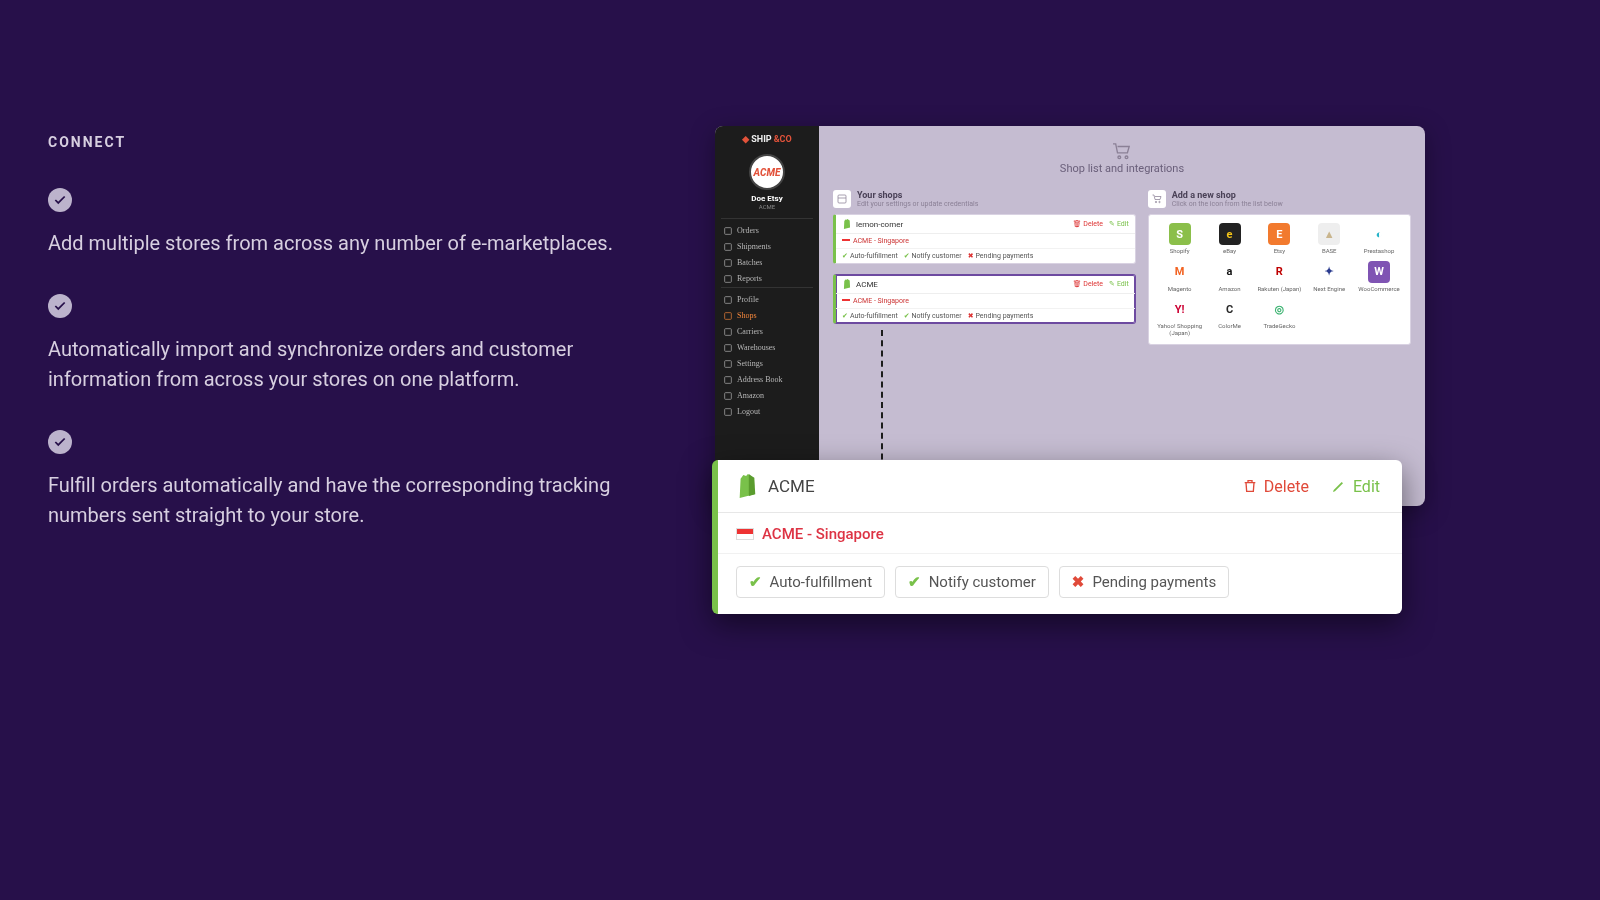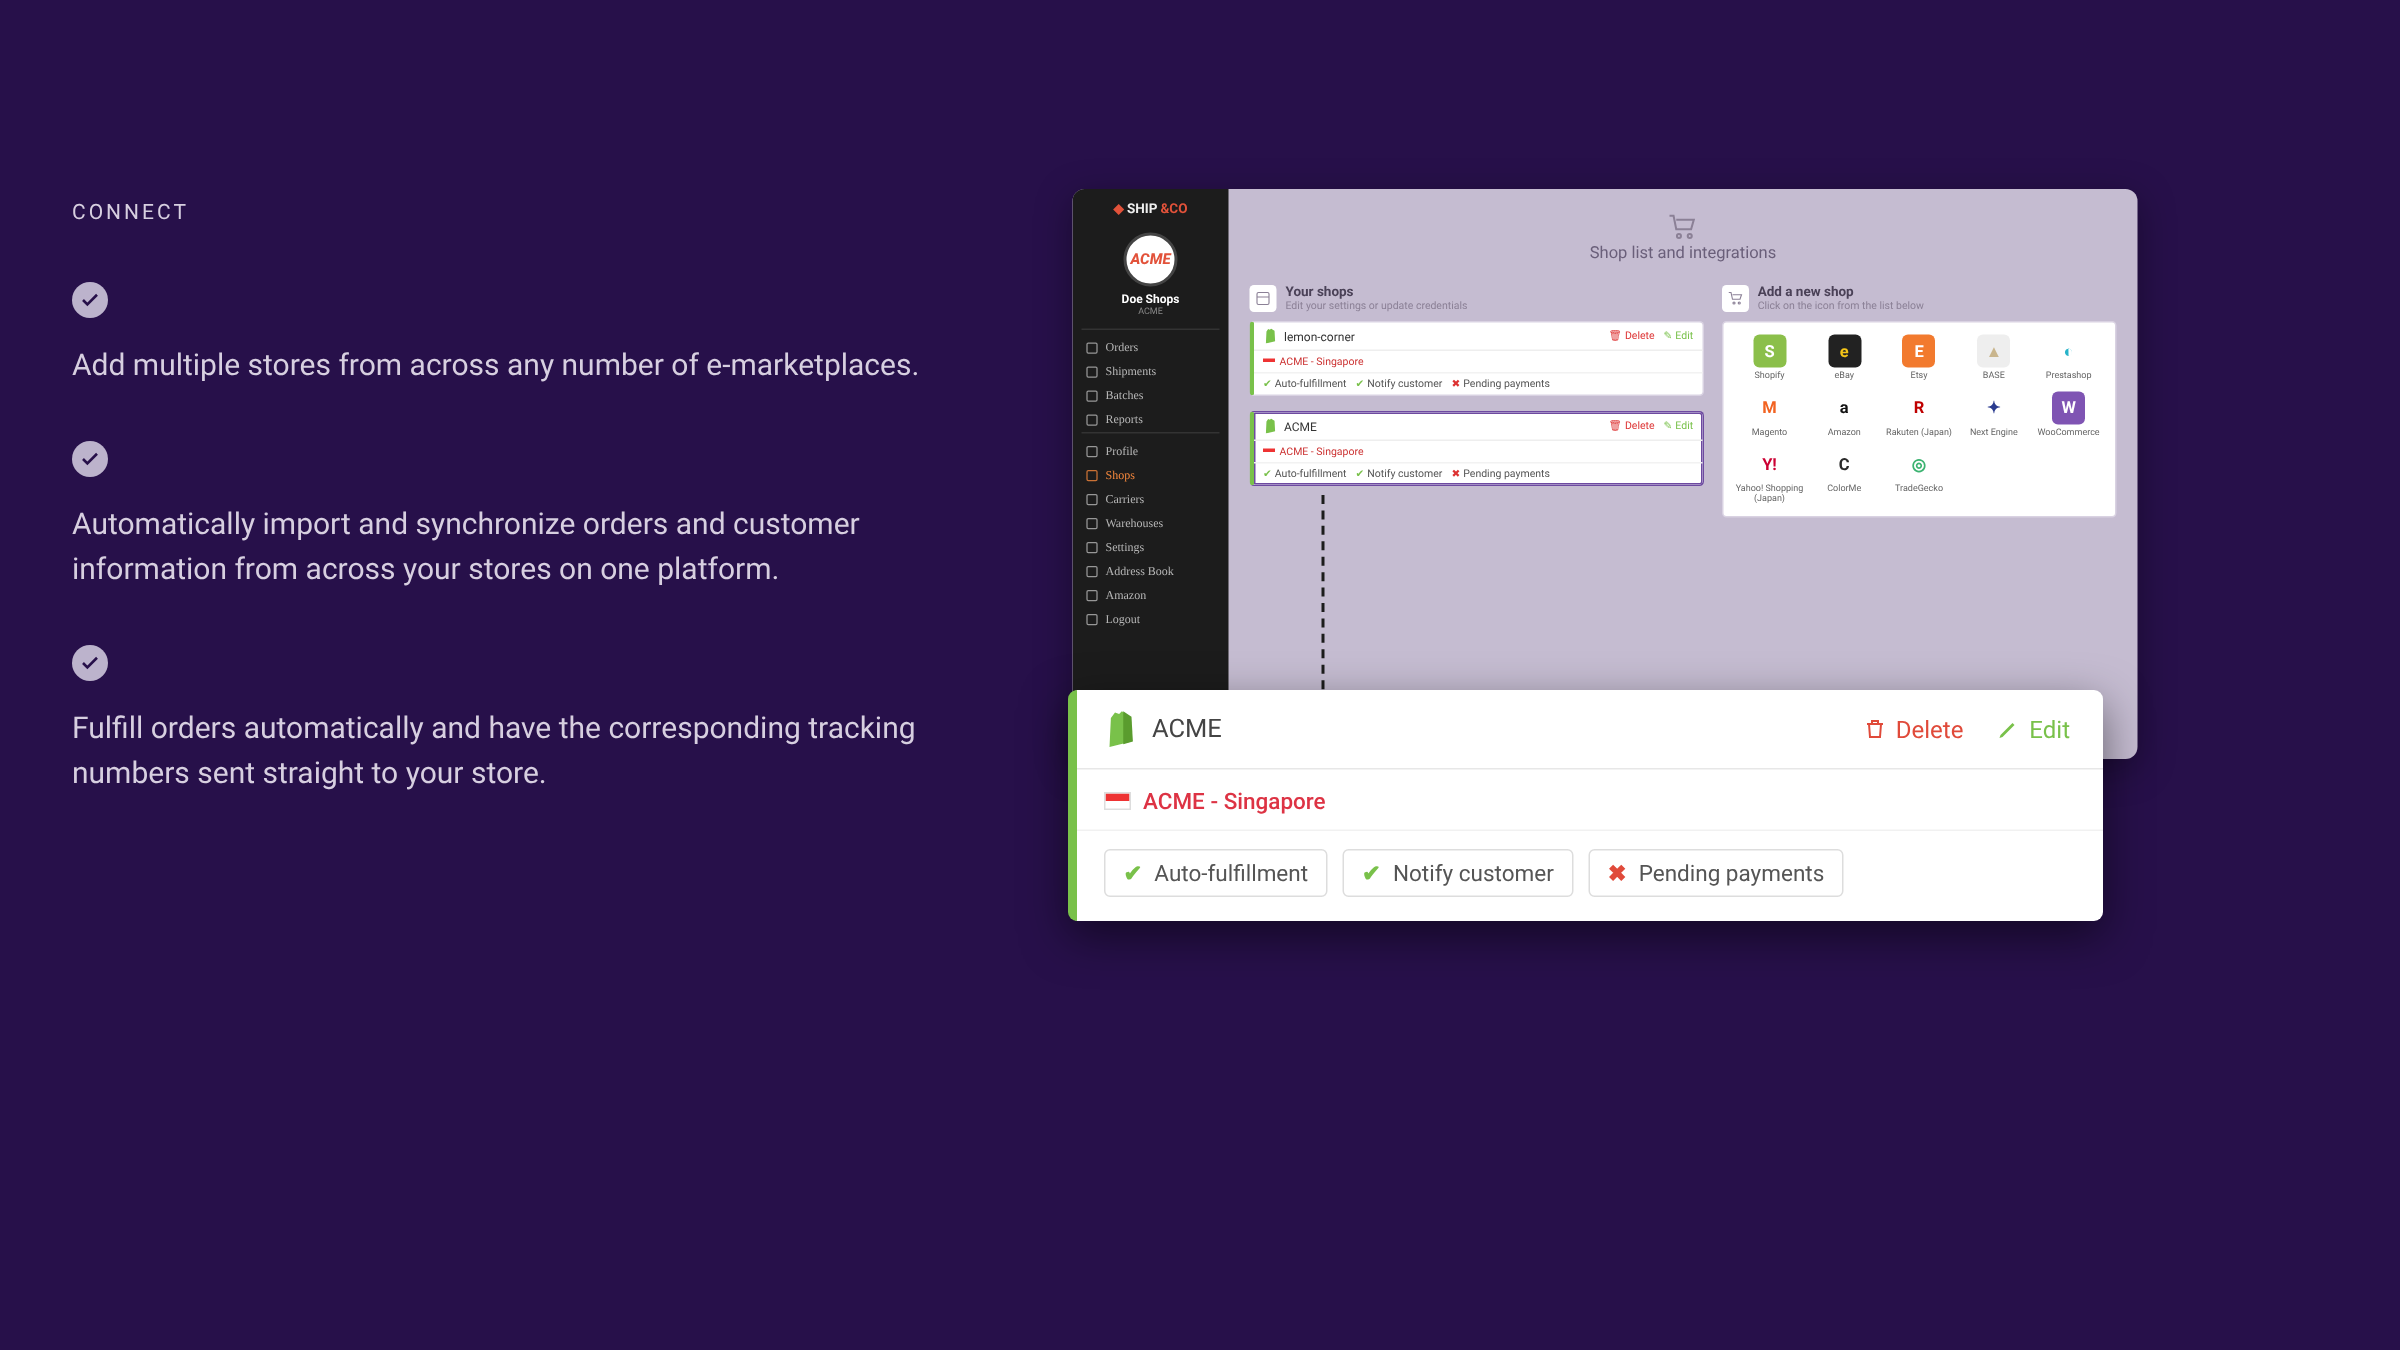--- a/index.html
+++ b/index.html
@@ -13,21 +13,21 @@
 
   
   .copy {
     position: absolute;
     left: 48px;
     top: 134px;
     width: 570px;
   }
   .eyebrow {
     font-size: 14px;
-    font-weight: 400;
+    font-weight: 700;
     letter-spacing: 2px;
     color: #d7cfe0;
     margin-bottom: 36px;
   }
   .headline {
     font-size: 48px;
     line-height: 1.2;
     font-weight: 500;
     color: #f5873c;
     margin-bottom: 54px;
@@ -262,21 +262,21 @@
 
   <div class="shot">
     <div class="shot-side">
       <div class="logo">
         <span class="dot">◆</span>
         <span>SHIP</span>
           <span style="color:#e2523a">&amp;CO</span>
       </div>
       <div class="avatar-wrap">
         <div class="avatar">ACME</div>
-        <div class="uname">Doe Shops</div>
+        <div class="uname">Doe Etsy</div>
         <div class="usub">ACME</div>
       </div>
       <div class="nav-sep"></div>
       <div id="nav-primary">
           <div class="nav-item">
             <span class="nav-ico"><svg viewBox="0 0 24 24" fill="none" stroke="currentColor" stroke-width="2">
                 <rect x="4" y="4" width="16" height="16" rx="2"></rect>
               </svg></span>
             <span class="nav-label">Orders</span>
           </div>

